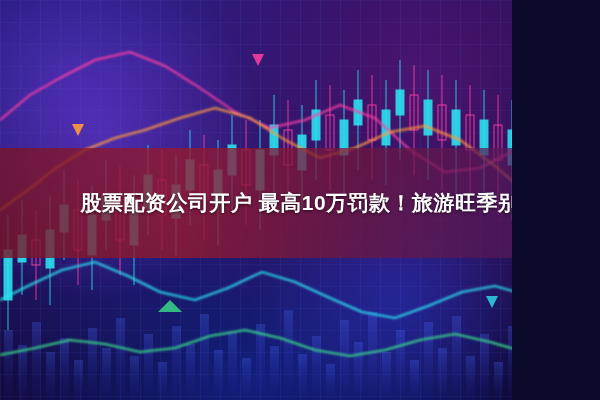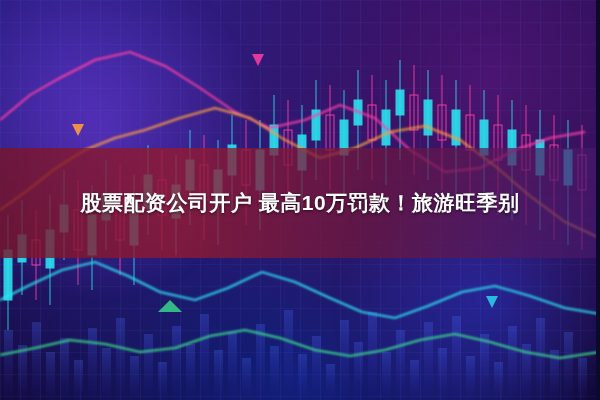--- a/index.html
+++ b/index.html
@@ -2,21 +2,21 @@
 <html><head>
 <meta charset="utf-8">
 <style>
   html, body {
     margin: 0;
     padding: 0;
     background: #0b0a2a;
   }
   #stage {
     position: relative;
-    width: 596px;
+    width: 512px;
     height: 400px;
     overflow: hidden;
     background: #0d0b33;
     font-family: "Liberation Sans", sans-serif;
     text-align: right;
   }
   
   .bg-base {
     position: absolute;
     inset: 0;

